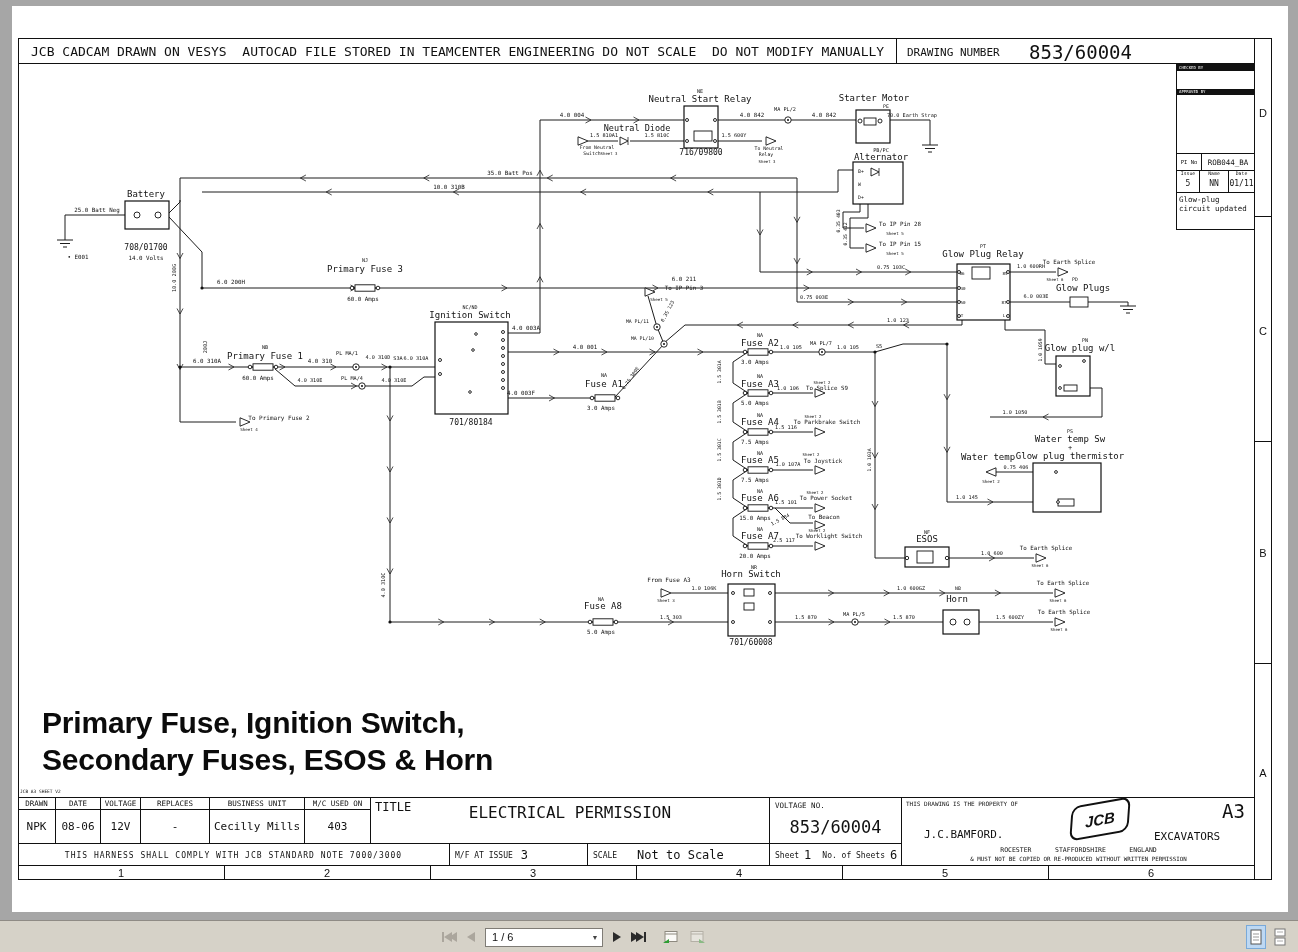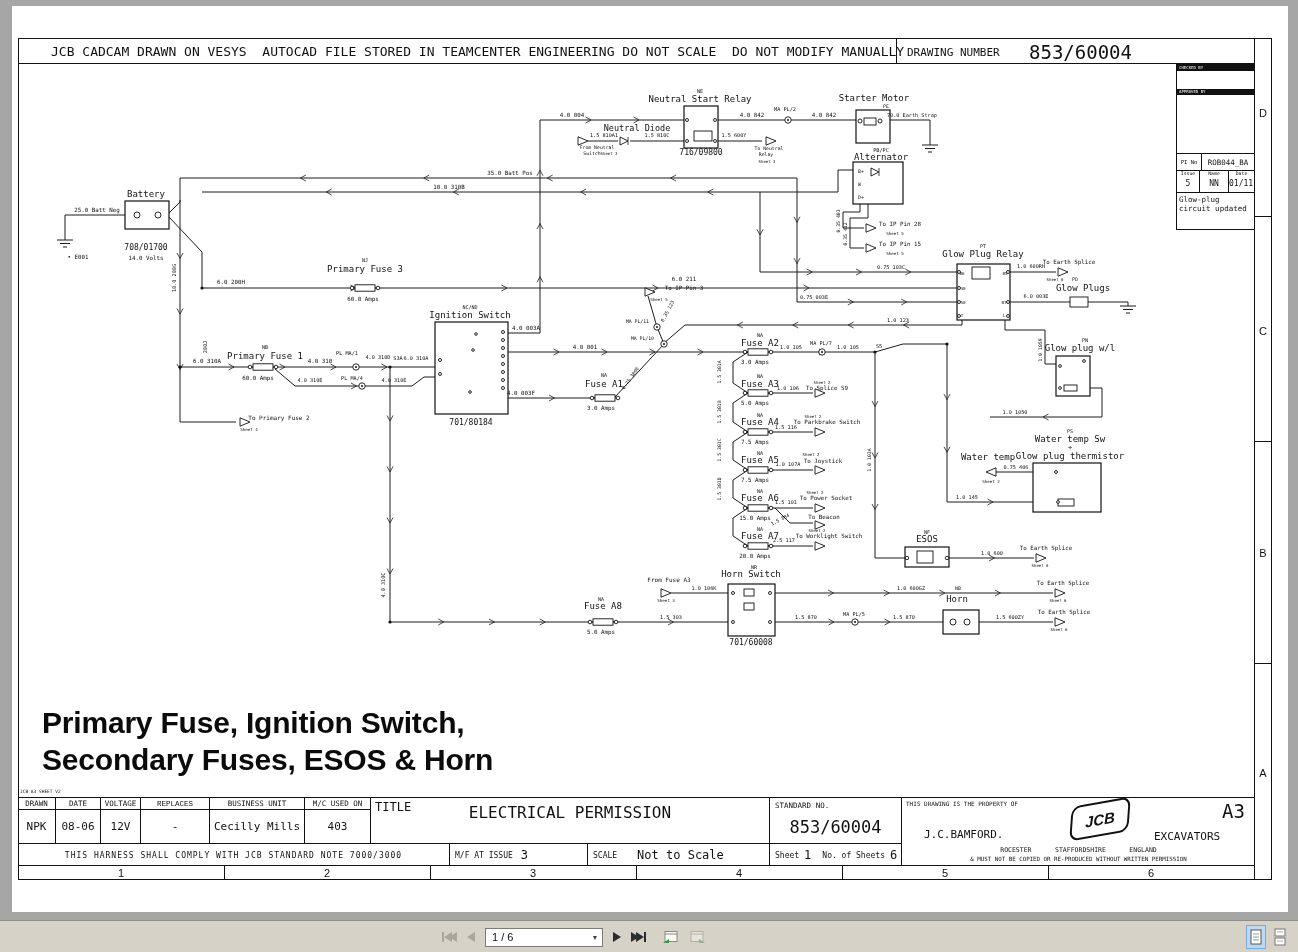--- a/index.html
+++ b/index.html
@@ -13,21 +13,21 @@
   #schematic .thin{stroke:#1c1c1c;stroke-width:.8;fill:none;}
   #schematic .cbox{fill:#fff;stroke:#111;stroke-width:1.2;}
   #schematic .srect{fill:#fff;stroke:#111;stroke-width:.9;}
   #schematic .ring{fill:#fff;stroke:#111;stroke-width:.9;}
   #schematic .dot{fill:#111;}
   #schematic .flag{fill:#fff;stroke:#111;stroke-width:.9;}
   #schematic text{fill:#111;font-family:"DejaVu Sans Mono",monospace;}
   .frame{left:18px;top:38px;width:1237px;height:842px;border:1.6px solid #111;box-sizing:border-box;}
   .mono{font-family:"DejaVu Sans Mono",monospace;}
   .hdrstrip{left:18px;top:38px;width:1237px;height:26px;box-sizing:border-box;border:1.6px solid #111;border-bottom:1.4px solid #111;}
-  .hdrstrip .lt{position:absolute;left:12px;top:5px;font-size:13px;white-space:pre;color:#111;margin-left:20px;}
+  .hdrstrip .lt{position:absolute;left:12px;top:5px;font-size:13px;white-space:pre;color:#111;}
   .hdrdiv{position:absolute;left:877px;top:0;height:100%;border-left:1.2px solid #111;}
   .dnlab{position:absolute;left:888px;top:7px;font-size:11px;color:#111;}
   .dnval{position:absolute;left:1010px;top:2px;font-size:19px;color:#111;}
   .zonecol{left:1255px;top:38px;width:17px;height:842px;border-right:1.2px solid #111;border-top:1.6px solid #111;border-bottom:1.6px solid #111;box-sizing:border-box;}
   .zonecol div{position:absolute;width:100%;text-align:center;font-size:11px;color:#111;}
   .ztick{border-top:1px solid #111;height:0;}
   .zonerow{left:18px;top:865px;width:1237px;height:15px;border-top:1.2px solid #111;box-sizing:border-box;}
   .zonerow .zn{position:absolute;top:1px;font-size:11px;color:#111;transform:translateX(-50%);}
   .vtick{position:absolute;top:0;height:100%;border-left:1px solid #111;}
   .subtitle{left:42px;top:704px;font-size:30px;line-height:37px;font-weight:600;letter-spacing:-0.2px;color:#0b0b0b;}
@@ -553,21 +553,21 @@
       <div style="flex:1;font-size:7.5px;display:flex;align-items:center;justify-content:center;">ROB044_BA</div>
     </div>
     <div class="rrow" style="top:105px;height:9px;border-top:1px solid #111;display:flex;font-size:4.8px;">
       <div style="width:22px;border-right:1px solid #111;text-align:center;">Issue</div>
       <div style="width:28px;border-right:1px solid #111;text-align:center;">Name</div>
       <div style="flex:1;text-align:center;">Date</div>
     </div>
     <div class="rrow" style="top:114px;height:13px;display:flex;font-size:8px;">
       <div style="width:22px;border-right:1px solid #111;text-align:center;">5</div>
       <div style="width:28px;border-right:1px solid #111;text-align:center;">NN</div>
-      <div style="flex:1;text-align:left;">01/11</div>
+      <div style="flex:1;text-align:center;">01/11</div>
     </div>
     <div class="rrow" style="top:127px;height:39px;border-top:1px solid #111;font-size:7.5px;line-height:9px;padding:2px;">
       <div>Glow-plug</div>
       <div>circuit updated</div>
     </div>
   </div>
 
   <div class="abs zonecol">
     <div style="top:68px;">D</div>
     <div style="top:286px;">C</div>
@@ -596,35 +596,35 @@
     <div>Primary Fuse, Ignition Switch,</div>
     <div>Secondary Fuses, ESOS &amp; Horn</div>
   </div>
 
   <div class="abs formnote mono">JCB A3 SHEET V2</div>
 
   <div class="abs tblock">
     <div class="tc lab" style="left:0;top:0;width:38px;height:12px;">DRAWN</div>
     <div class="tc lab" style="left:38px;top:0;width:45px;height:12px;">DATE</div>
     <div class="tc lab" style="left:83px;top:0;width:40px;height:12px;">VOLTAGE</div>
-    <div class="tc lab" style="left:123px;top:0;width:69px;height:12px;font-family:Liberation Mono, monospace;">REPLACES</div>
+    <div class="tc lab" style="left:123px;top:0;width:69px;height:12px;">REPLACES</div>
     <div class="tc lab" style="left:192px;top:0;width:95px;height:12px;">BUSINESS UNIT</div>
     <div class="tc lab" style="left:287px;top:0;width:66px;height:12px;">M/C USED ON</div>
     <div class="tc val" style="left:0;top:12px;width:38px;height:34px;">NPK</div>
     <div class="tc val" style="left:38px;top:12px;width:45px;height:34px;">08-06</div>
     <div class="tc val" style="left:83px;top:12px;width:40px;height:34px;">12V</div>
     <div class="tc val" style="left:123px;top:12px;width:69px;height:34px;">-</div>
     <div class="tc val" style="left:192px;top:12px;width:95px;height:34px;">Cecilly Mills</div>
     <div class="tc val" style="left:287px;top:12px;width:66px;height:34px;">403</div>
     <div class="tc" style="left:353px;top:0;width:399px;height:46px;border-bottom:1px solid #111;">
       <span style="position:absolute;left:4px;top:2px;font-size:12px;">TITLE</span>
       <div style="text-align:center;font-size:16px;margin-top:5px;">ELECTRICAL PERMISSION</div>
     </div>
     <div class="tc" style="left:752px;top:0;width:132px;height:46px;border-bottom:1px solid #111;">
-      <span style="position:absolute;left:5px;top:3px;font-size:7.5px;">STANDARD NO.</span>
+      <span style="position:absolute;left:5px;top:3px;font-size:7.5px;">VOLTAGE NO.</span>
       <div style="text-align:center;font-size:17px;margin-top:19px;">853/60004</div>
     </div>
     <div class="tc" style="left:884px;top:0;width:353px;height:68px;border-right:none;">
       <span style="position:absolute;left:4px;top:2px;font-size:6px;">THIS DRAWING IS THE PROPERTY OF</span>
       <span style="position:absolute;right:10px;top:2px;font-size:19px;">A3</span>
       <span style="position:absolute;left:22px;top:30px;font-size:11px;">J.C.BAMFORD.</span>
       <div class="jcblogo">
           <span>JCB</span>
         </div>
       <span style="position:absolute;left:252px;top:32px;font-size:11px;">EXCAVATORS</span>

